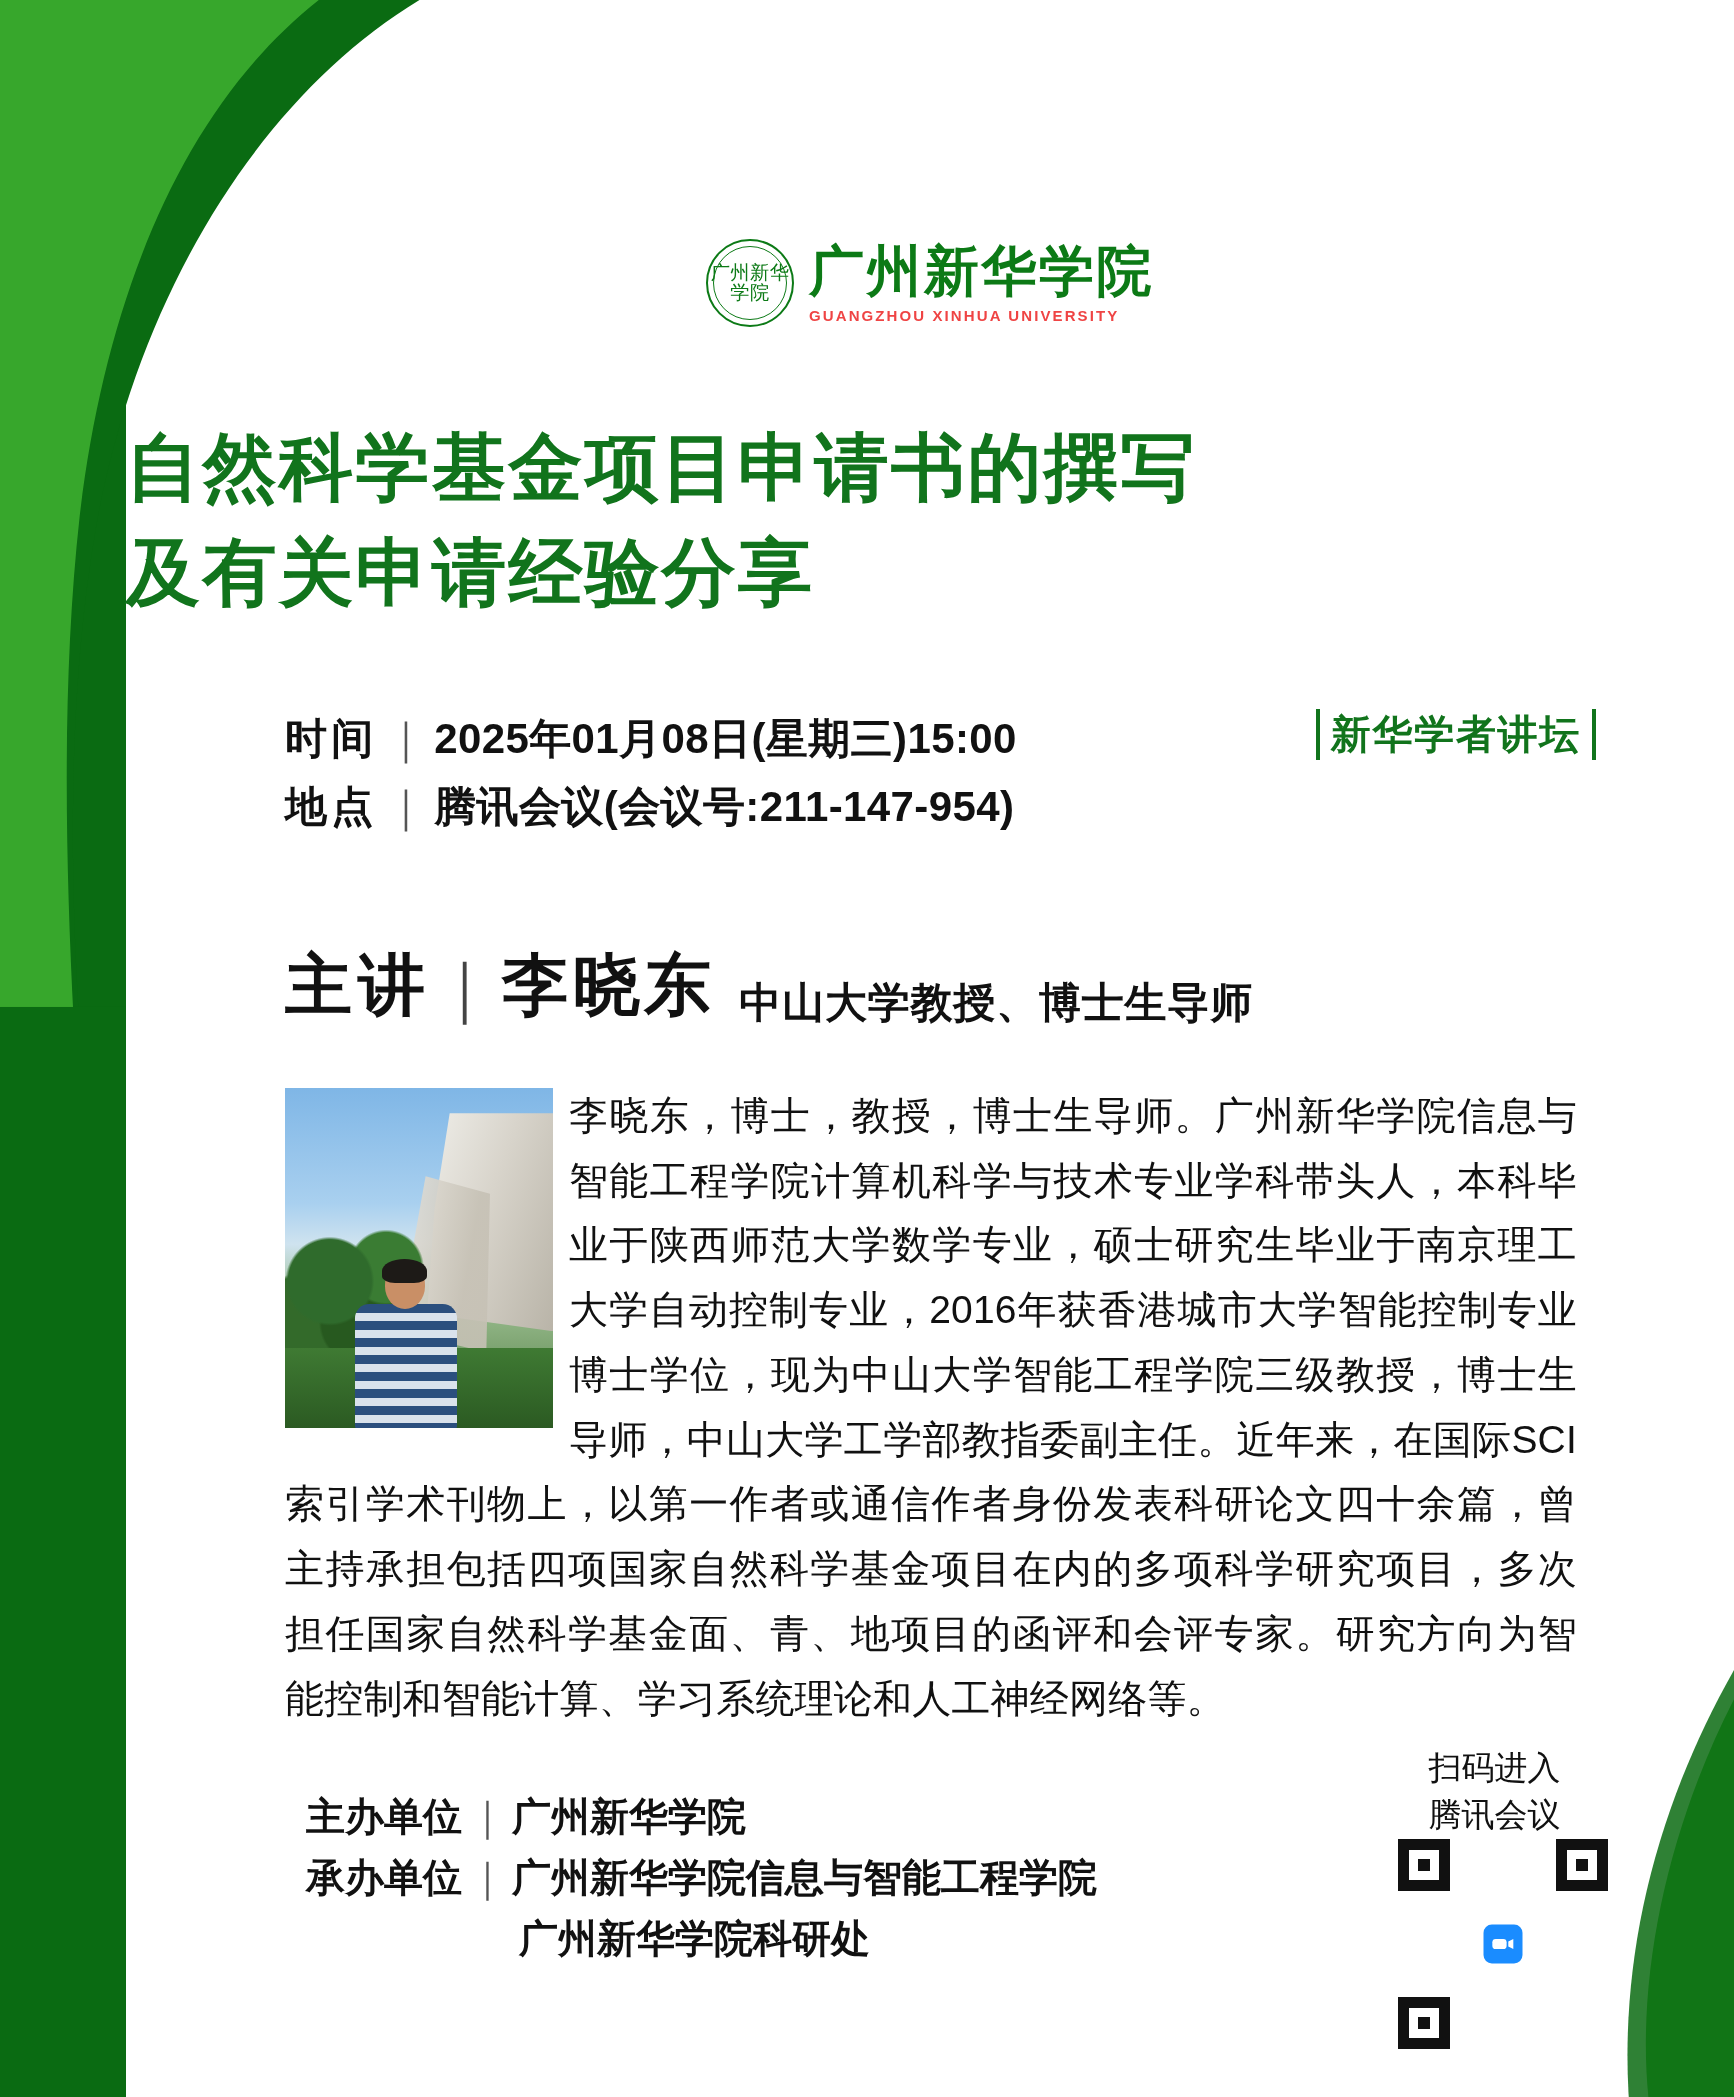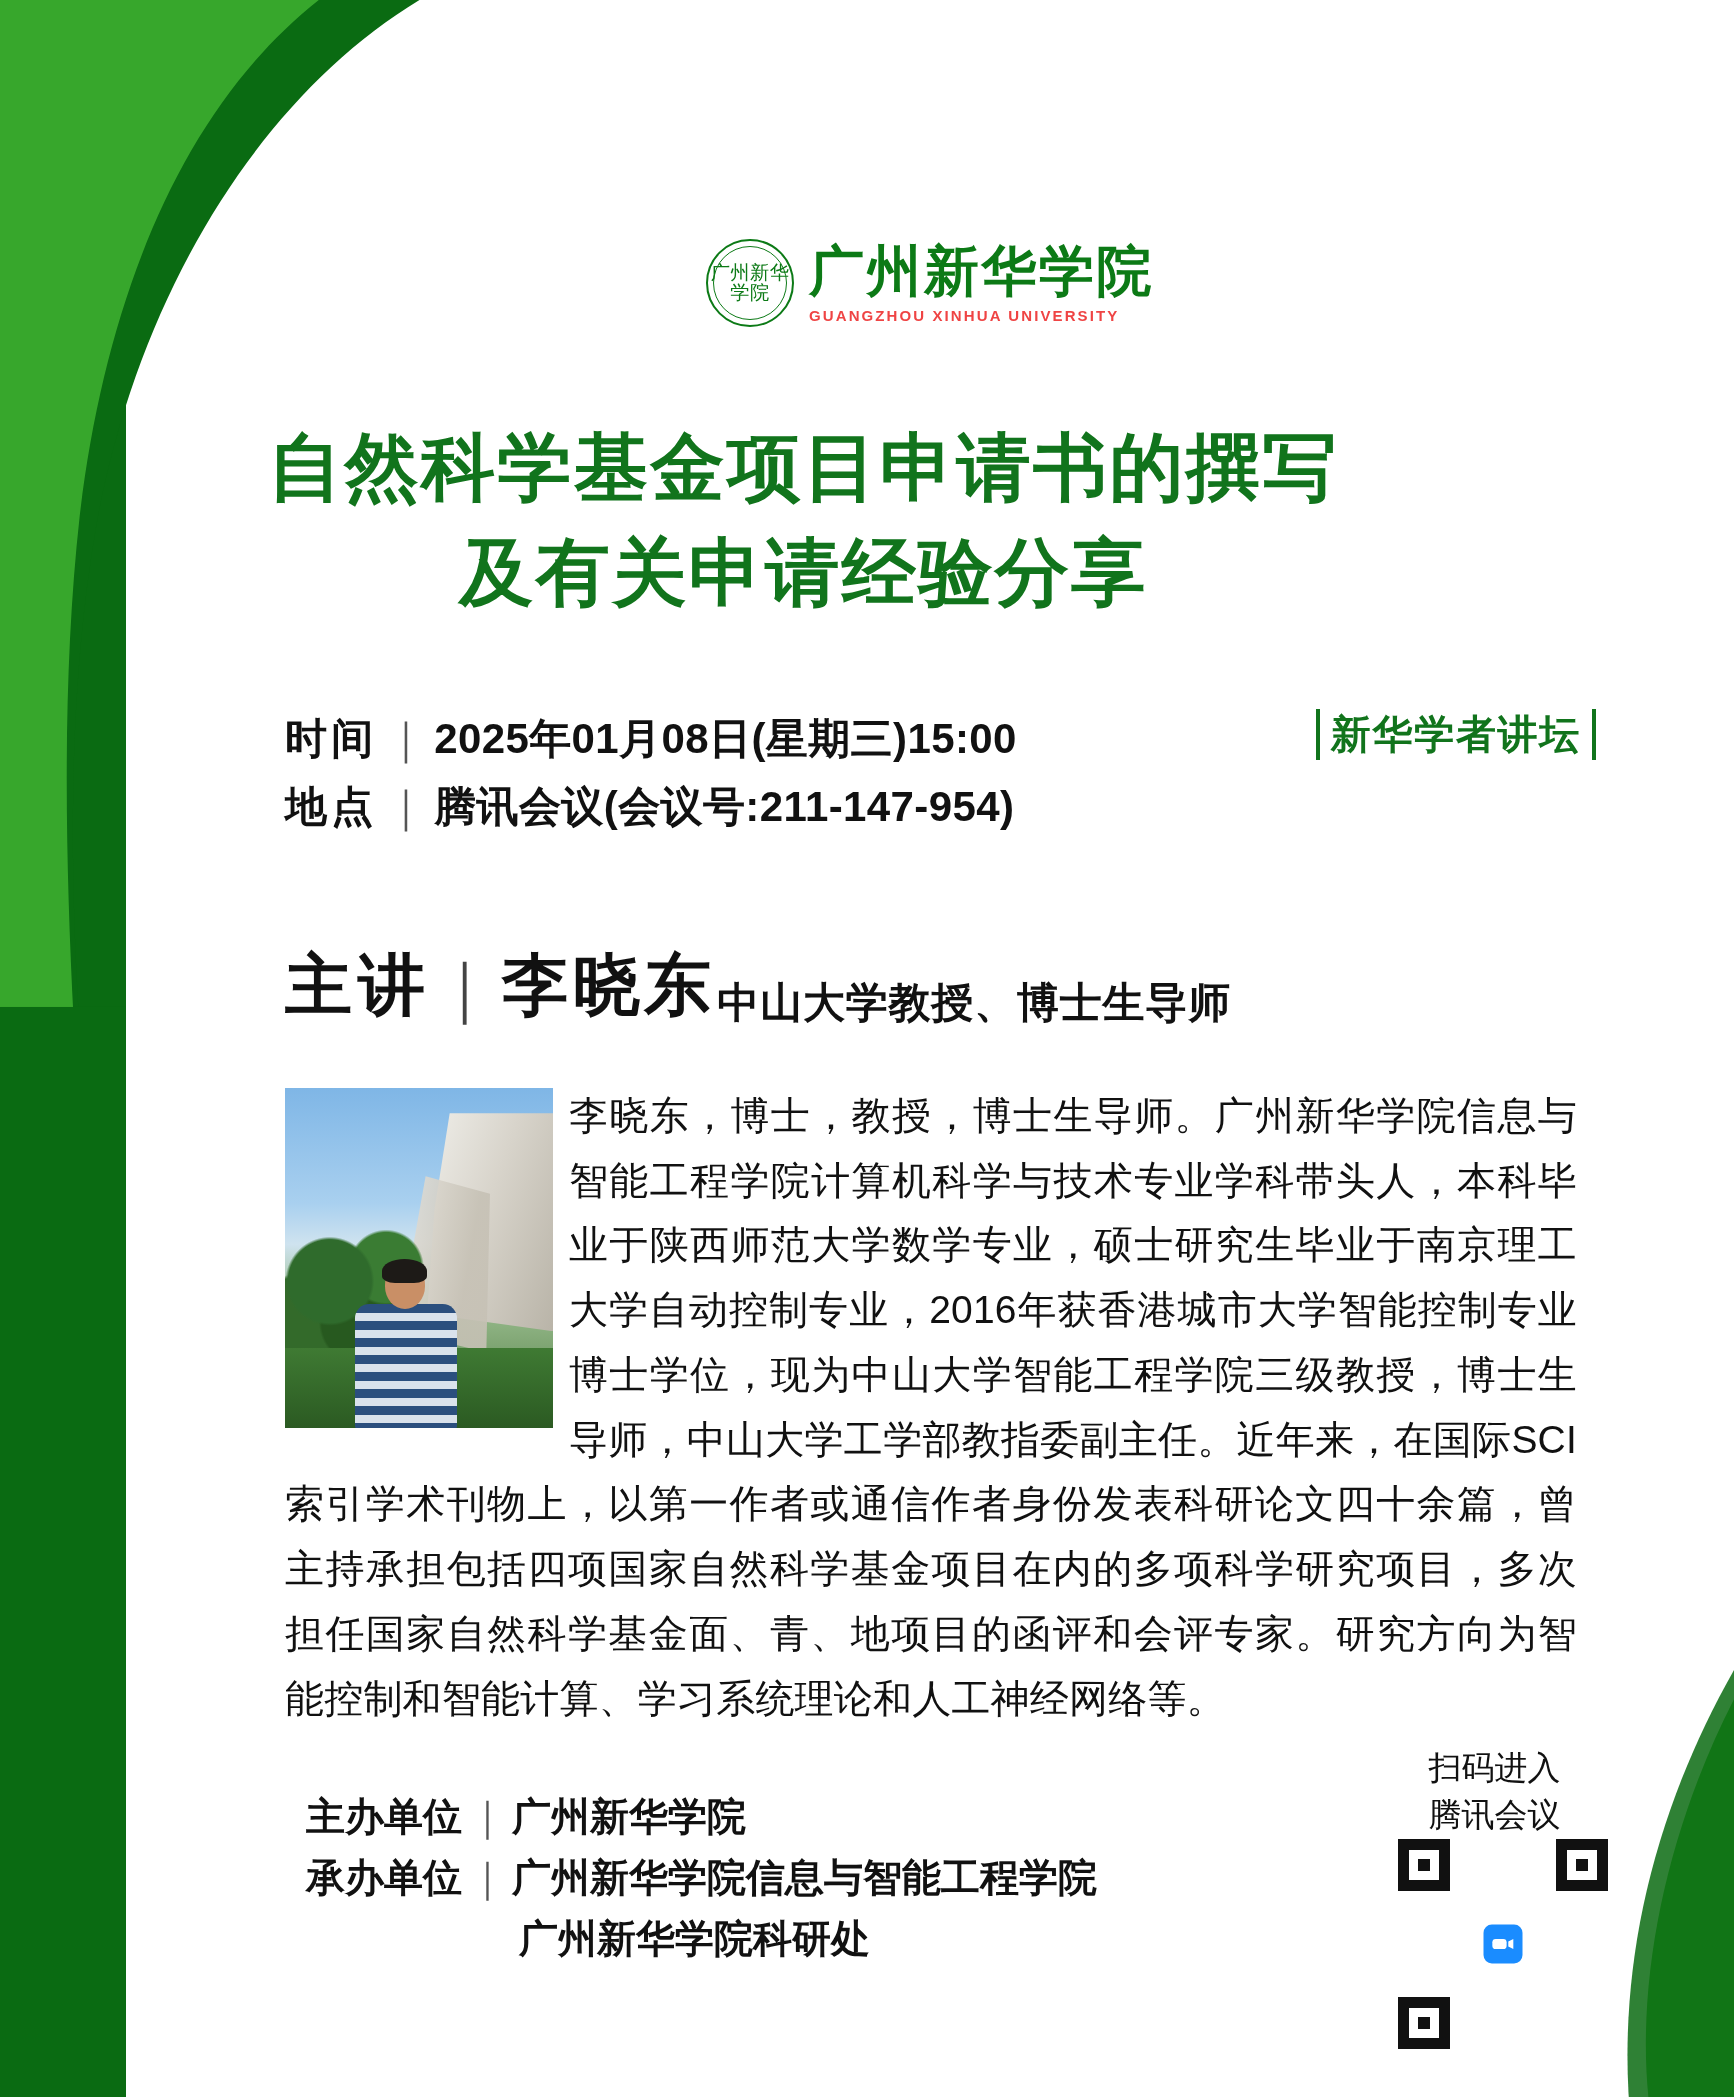--- a/index.html
+++ b/index.html
@@ -97,21 +97,20 @@
     font-weight: bold;
     margin-top: 4.2px;
   }
 
   
   .title-block {
     position: absolute;
     top: 415px;
     left: 0;
     width: 1355px;
-    text-align: center;
   }
   .title-line {
     font-size: 74px;
     font-weight: bold;
     color: #11741c;
     letter-spacing: 2.5px;
     line-height: 1.42;
     font-family: "Liberation Sans", "DejaVu Sans", sans-serif;
   }
 
@@ -174,21 +173,21 @@
     font-size: 67px;
     font-weight: bold;
     color: #111;
     letter-spacing: 4.2px;
   }
   .speaker-title {
     font-size: 42px;
     font-weight: bold;
     color: #111;
     letter-spacing: 0.8px;
-    margin-left: 2px;
+    margin-left: 24px;
   }
 
   
   .bio-block {
     position: absolute;
     top: 1084px;
     left: 159px;
     width: 1292px;
   }
   .bio-photo {

